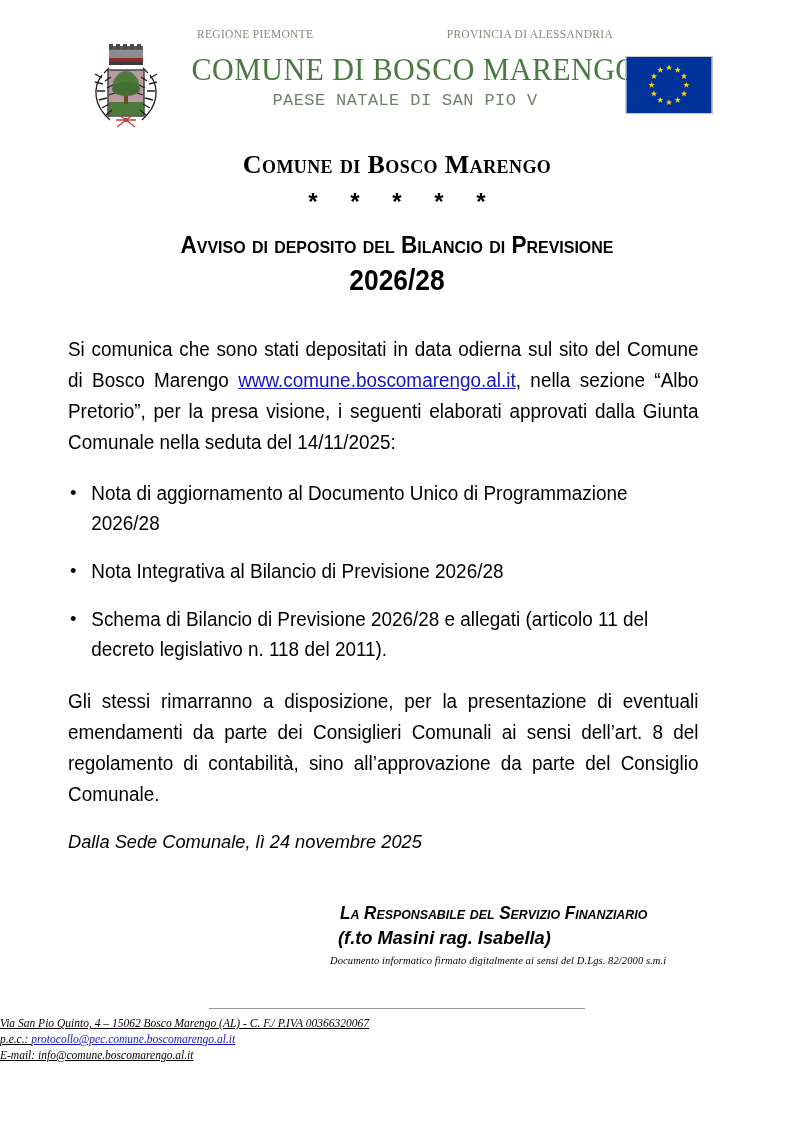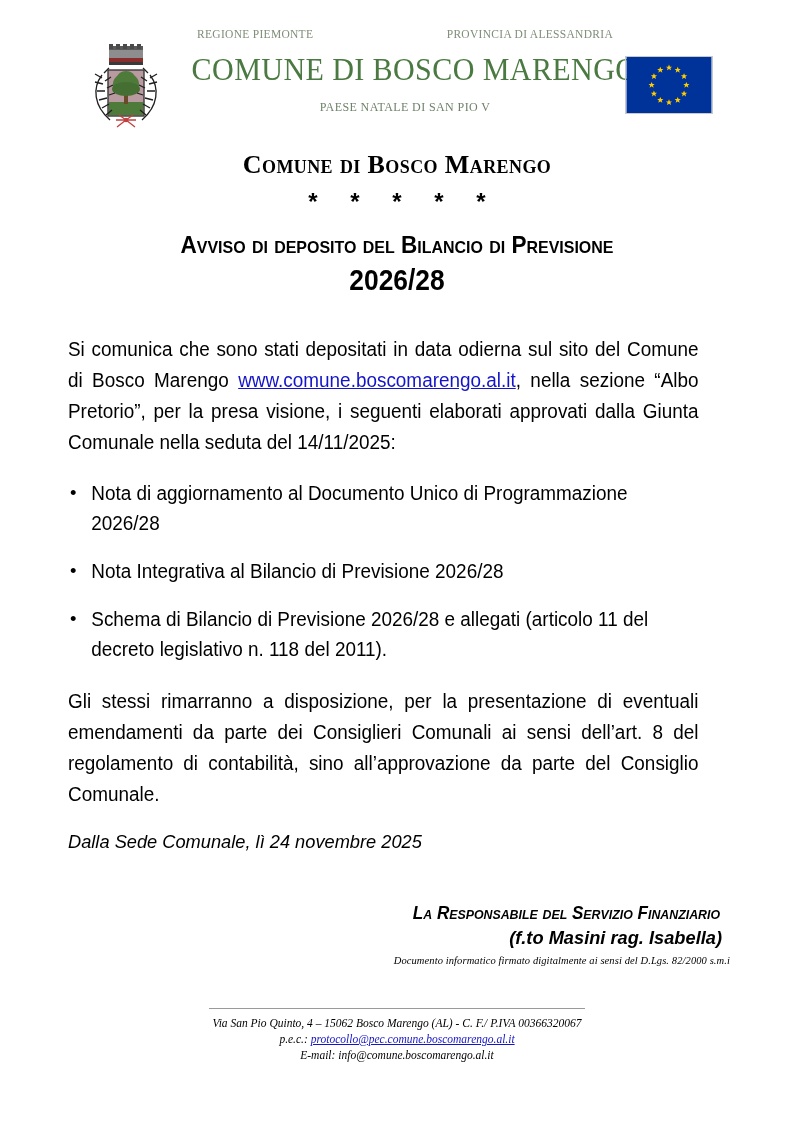--- a/index.html
+++ b/index.html
@@ -67,25 +67,25 @@
   .comune-title {
     font-family: "Liberation Serif", serif;
     font-size: 31px;
     color: #4a7a41;
     letter-spacing: 0.4px;
     margin-top: 12px;
     transform: scaleX(0.97);
     white-space: nowrap;
   }
   .comune-sub {
-    font-family: Liberation Serif, serif;
-    font-size: 12px;
+    font-family: Liberation Mono, monospace;
+    font-size: 17px;
     color: #6f8269;
     letter-spacing: 0.4px;
-    margin-top: 12px;
+    margin-top: 3px;
   }
 
   
   .doc-title {
     position: absolute;
     left: 0;
     top: 150px;
     width: 794px;
     text-align: center;
     font-family: "Liberation Serif", serif;
@@ -184,21 +184,21 @@
     transform: scaleX(0.96);
     transform-origin: left top;
   }
 
   
   .sig {
     position: absolute;
     left: 330px;
     top: 903px;
     width: 400px;
-    text-align: right;
+    text-align: left;
   }
   .sig-role {
     font-family: "Liberation Sans", sans-serif;
     font-weight: bold;
     font-style: italic;
     font-size: 18px;
     font-variant: small-caps;
     transform: scaleX(0.95);
   }
   .sig-name {
@@ -216,21 +216,21 @@
     margin-top: 6px;
     letter-spacing: 0.1px;
   }
 
   
   .footer {
     position: absolute;
     left: 0;
     top: 1008px;
     width: 794px;
-    text-align: center;
+    text-decoration: underline;
   }
   .footer-rule {
     width: 376px;
     height: 0;
     border-top: 1px solid #9a9a9a;
     margin: 0 auto 6px auto;
   }
   .footer-line {
     font-family: "Liberation Serif", serif;
     font-style: italic;

